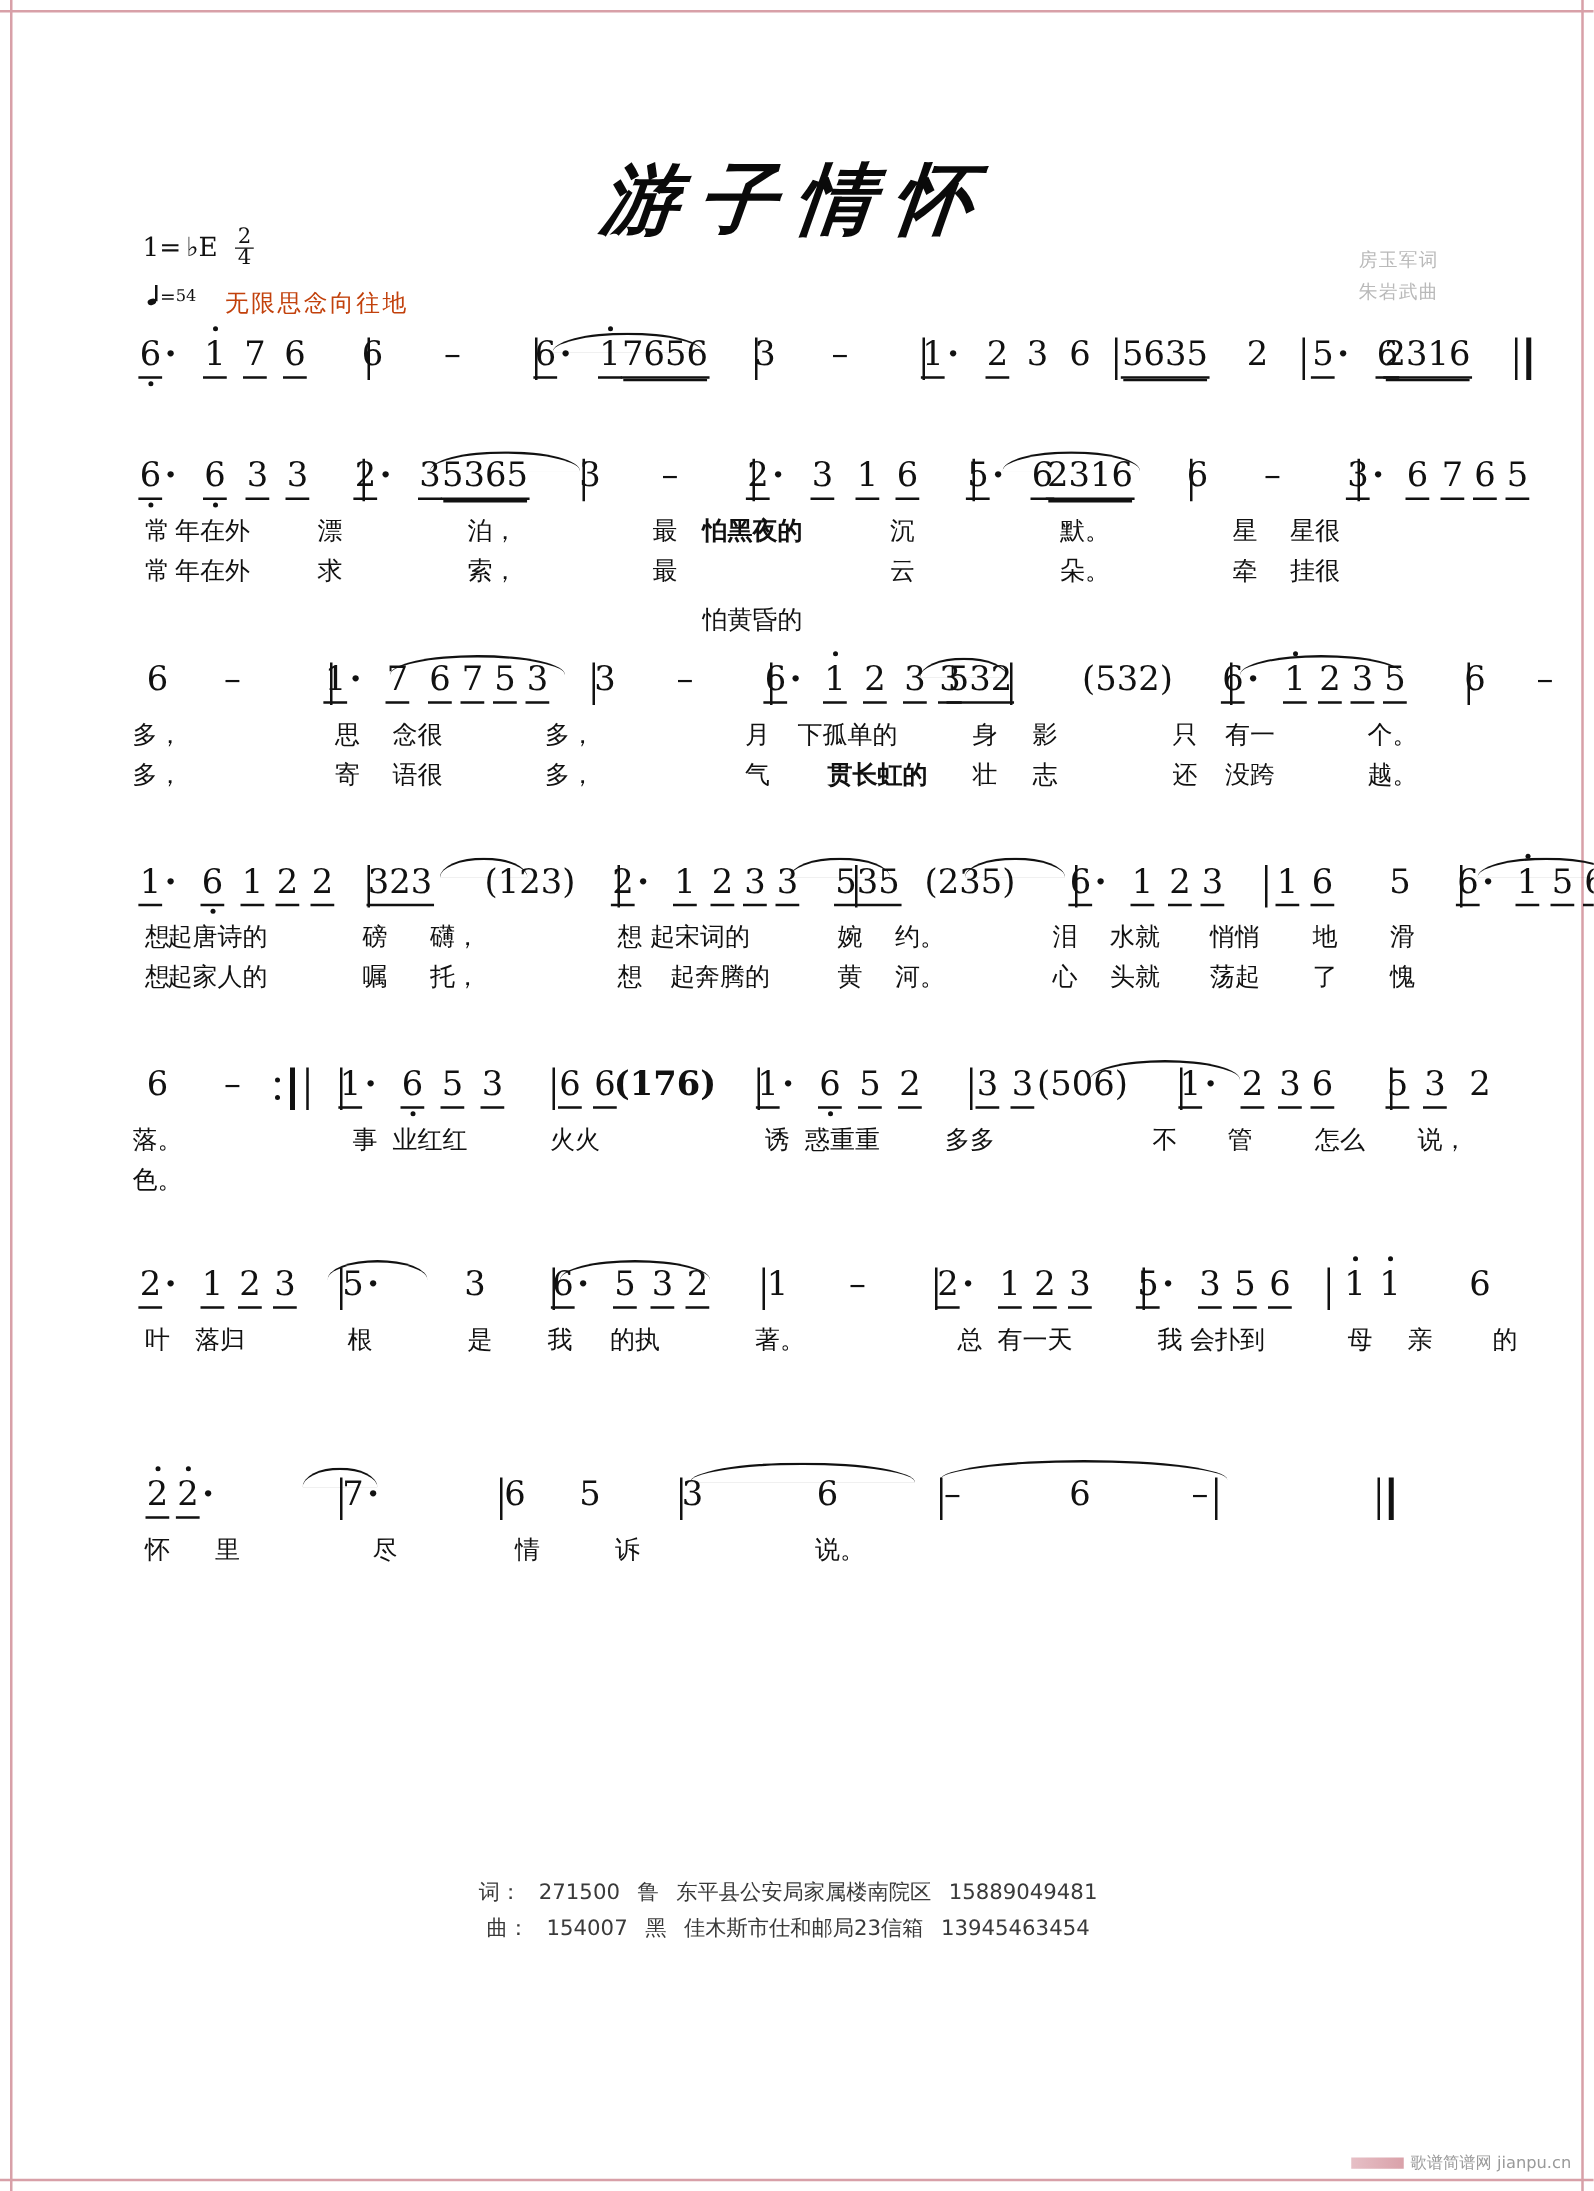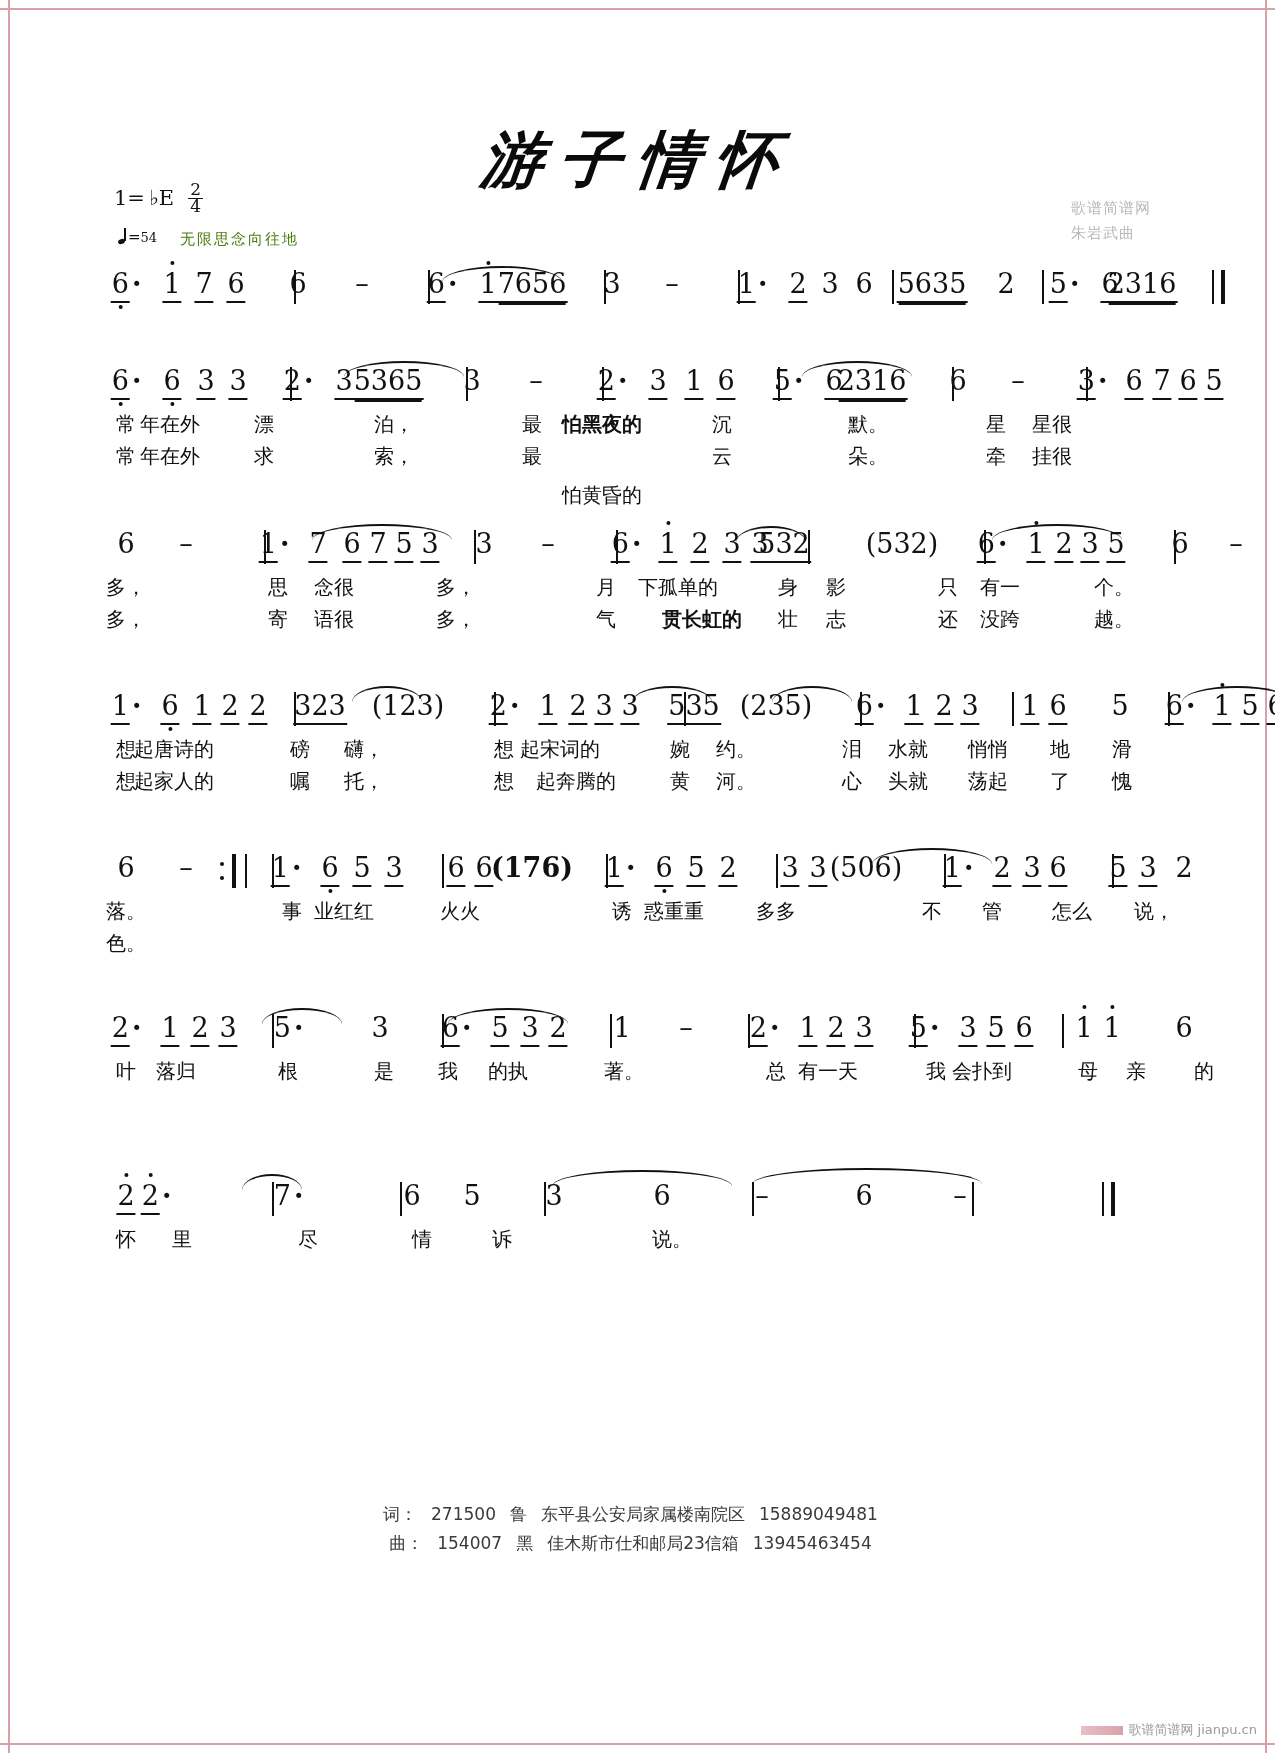--- a/index.html
+++ b/index.html
@@ -98,22 +98,22 @@
     width: 1.6px; height: 13px;
     background: #111;
   }
   #tempo .bpm { font-size: 13px; }
 
   #expression {
     position: absolute;
     left: 180px;
     top: 230px;
     font-family: "DejaVu Sans", sans-serif;
-    font-size: 15px;
-    color: #4d7c0f;
+    font-size: 19px;
+    color: #c2410c;
     letter-spacing: 2px;
     white-space: nowrap;
   }
 
   #credits {
     position: absolute;
     right: 124px;
     top: 196px;
     text-align: left;
     font-size: 15px;
@@ -287,21 +287,21 @@
 
   <div id="tempo">
     <span class="quarter-note"></span>
     <span>=</span>
     <span class="bpm">54</span>
   </div>
 
   <div id="expression">无限思念向往地</div>
 
   <div id="credits">
-    <div>歌谱简谱网</div>
+    <div>房玉军词</div>
     <div>朱岩武曲</div>
   </div>
 
   <div id="systems-host">
       <div class="system" style="top: 268px;">
         <div class="notes-row">
           <div class="barline" style="left: 182px;"></div>
           <div class="barline" style="left: 316px;"></div>
           <div class="barline" style="left: 492px;"></div>
           <div class="barline" style="left: 626px;"></div>
@@ -460,21 +460,21 @@
           <div class="barline" style="left: 572px;"></div>
           <div class="barline" style="left: 748px;"></div>
           <div class="barline" style="left: 900px;"></div>
           <div class="barline" style="left: 1056px;"></div>
           <span class="tok" style="left: 14px;"><span class="note u1">1</span><span class="dot-right">·</span></span>
           <span class="tok" style="left: 58px;"><span class="note oct-lo u1">6</span></span>
           <span class="tok" style="left: 90px;"><span class="note u1">1</span></span>
           <span class="tok" style="left: 118px;"><span class="note u1">2</span></span>
           <span class="tok" style="left: 146px;"><span class="note u1">2</span></span>
           <span class="tok" style="left: 208px;"><span class="note u1">323</span></span>
-          <span class="tok" style="left: 296px; text-decoration: underline;"><span class="note">(123)</span></span>
+          <span class="tok" style="left: 312px; text-decoration: underline;"><span class="note">(123)</span></span>
           <span class="tok" style="left: 392px;"><span class="note u1">2</span><span class="dot-right">·</span></span>
           <span class="tok" style="left: 436px;"><span class="note u1">1</span></span>
           <span class="tok" style="left: 466px;"><span class="note u1">2</span></span>
           <span class="tok" style="left: 492px;"><span class="note u1">3</span></span>
           <span class="tok" style="left: 518px;"><span class="note u1">3</span></span>
           <span class="tok" style="left: 582px;"><span class="note u1">535</span></span>
           <span class="tok" style="left: 664px;"><span class="note">(235)</span></span>
           <span class="tok" style="left: 758px;"><span class="note u1">6</span><span class="dot-right">·</span></span>
           <span class="tok" style="left: 802px;"><span class="note u1">1</span></span>
           <span class="tok" style="left: 832px;"><span class="note u1">2</span></span>

